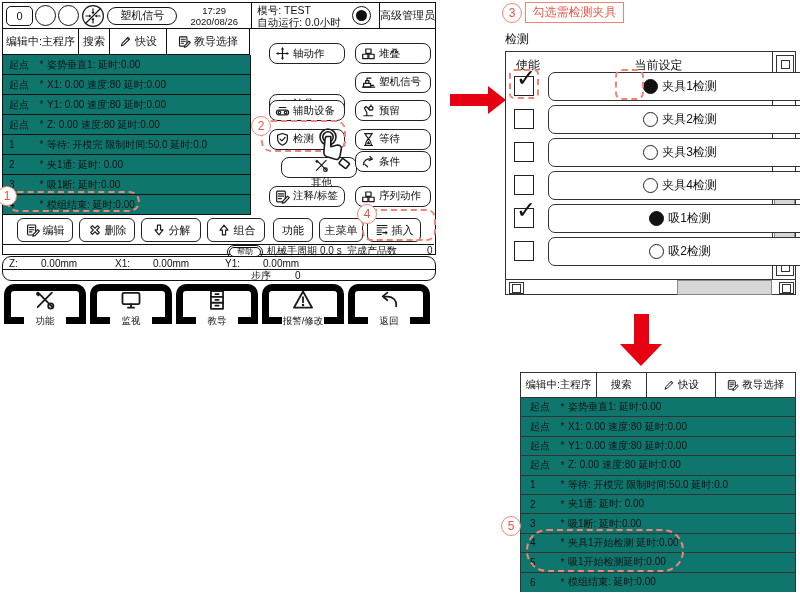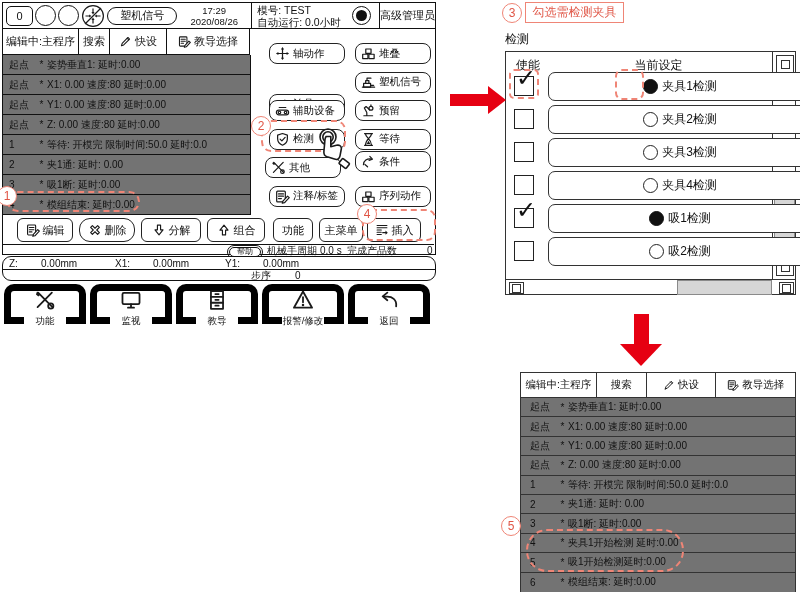--- a/index.html
+++ b/index.html
@@ -22,21 +22,21 @@
 .dotind{width:19px;height:19px;border:1.6px solid #111;border-radius:50%;display:flex;align-items:center;justify-content:center;flex:0 0 auto}
 .dotind i{width:11px;height:11px;background:#111;border-radius:50%}
 .userblk{flex:1;text-align:center;font-size:11px;white-space:nowrap}
 #lp-tabs{position:absolute;left:0;top:26px;width:247px;height:26px;display:flex;border-bottom:1.5px solid #111;background:#fff}
 .tab{height:100%;display:flex;align-items:center;justify-content:center;gap:3px;font-size:11px;border-right:1.5px solid #111;white-space:nowrap}
 #lp-tabs .tab:nth-child(1){width:76px}
 #lp-tabs .tab:nth-child(2){width:31px}
 #lp-tabs .tab:nth-child(3){width:57px}
 #lp-tabs .tab:nth-child(4){width:83px}
 #lp-rows{position:absolute;left:0;top:52px;width:248px;height:160px;border-right:1.5px solid #111}
-.prow{height:20px;display:flex;align-items:center;border-bottom:1px solid #111;font-size:10px;padding-left:6px;white-space:nowrap;background:#737373}
+.prow{height:20px;display:flex;align-items:center;border-bottom:1px solid #111;font-size:10px;padding-left:6px;white-space:nowrap;background:#0f766e}
 .pn{width:27px;flex:0 0 auto}
 .psep{width:11px;flex:0 0 auto;text-align:center}
 #lp-menu{position:absolute;left:258px;top:36px;width:178px;height:178px}
 .mbtn{position:absolute;width:76px;height:21px;border:1.3px solid #222;border-radius:8px;display:flex;align-items:center;gap:3px;padding-left:5px;font-size:10.5px;background:#fff;white-space:nowrap}
 #lp-toolbar{position:absolute;left:0;top:212px;width:434px;height:29px}
 .tbtn{position:absolute;top:3px;height:24px;border:1.3px solid #222;border-radius:6px;display:flex;align-items:center;justify-content:center;gap:3px;font-size:11px;background:#fff;white-space:nowrap}
 .lp-status{position:absolute;left:0;top:241px;width:431px;height:12px;border-top:1.5px solid #111;font-size:10px}
 .helpbtn{position:absolute;left:226px;top:1.5px;width:32px;height:10px;border:1px solid #111;border-radius:5px;outline:1px solid #111;outline-offset:1px;font-size:8px;display:flex;align-items:center;justify-content:center;background:#fff}
 .sttext{position:absolute;top:0;line-height:12px;white-space:nowrap}
 #lp-pos{position:absolute;left:2px;top:256px;width:434px;height:25px;border:1.5px solid #111;border-radius:9px;font-size:10px;background:#fff}
@@ -293,21 +293,21 @@
             <svg width="15" height="15" viewBox="0 0 16 16">
               <g fill="none" stroke="#1a1a1a" stroke-width="1.3" stroke-linecap="round" stroke-linejoin="round">
                 <path d="M3.8 1.8h8.4M3.8 14.2h8.4"></path>
                 <path d="M4.8 1.8c0 4.6 6.4 5.4 6.4 12.4M11.2 1.8c0 4.6-6.4 5.4-6.4 12.4"></path>
                 <path fill="#1a1a1a" stroke="none" d="M8 9.4l1.9 3.4H6.1z"></path>
               </g>
             </svg>
           </span>
           <span>等待</span>
         </div>
-        <div class="mbtn" style="left: 4px; top: 118px;">
+        <div class="mbtn" style="left: 20px; top: 118px; flex-direction: column;">
           <span class="ic">
             <svg width="15" height="15" viewBox="0 0 16 16">
               <g fill="none" stroke="#1a1a1a" stroke-width="1.3" stroke-linecap="round" stroke-linejoin="round">
                 <path d="M3 2.6l10.4 10.6M13 2.6L2.6 13.2"></path>
                 <path fill="#1a1a1a" stroke="none" d="M2.2 1.8L1.4 4l1.8 1.4L4.8 4z"></path>
                 <circle cx="12.2" cy="12.4" r="1.9"></circle>
               </g>
             </svg>
           </span>
           <span>其他</span>
@@ -355,21 +355,21 @@
             <svg width="14" height="14" viewBox="0 0 16 16">
               <g fill="none" stroke="#1a1a1a" stroke-width="1.3" stroke-linecap="round" stroke-linejoin="round">
                 <rect x="1.8" y="2.3" width="9.2" height="11.4" rx="1"></rect>
                 <path d="M3.8 5.2h5.2M3.8 7.7h5.2M3.8 10.2h3"></path>
                 <path fill="#fff" d="M8.4 13l5-5.4 1.8 1.6-5 5.4-2.4.6.6-2.2z"></path>
               </g>
             </svg>
           </span>
           <span>编辑</span>
         </div>
-        <div class="tbtn" style="left: 76px; width: 56px; border-radius: 11px;">
+        <div class="tbtn" style="left: 76px; width: 56px;">
           <span class="ic">
             <svg width="14" height="14" viewBox="0 0 16 16">
               <g fill="none" stroke="#1a1a1a" stroke-width="1.3" stroke-linecap="round" stroke-linejoin="round">
                 <path d="M3 5l2-2 3 3 3-3 2 2-3 3 3 3-2 2-3-3-3 3-2-2 3-3-3-3z"></path>
               </g>
             </svg>
           </span>
           <span>删除</span>
         </div>
         <div class="tbtn" style="left: 138px; width: 60px;">

